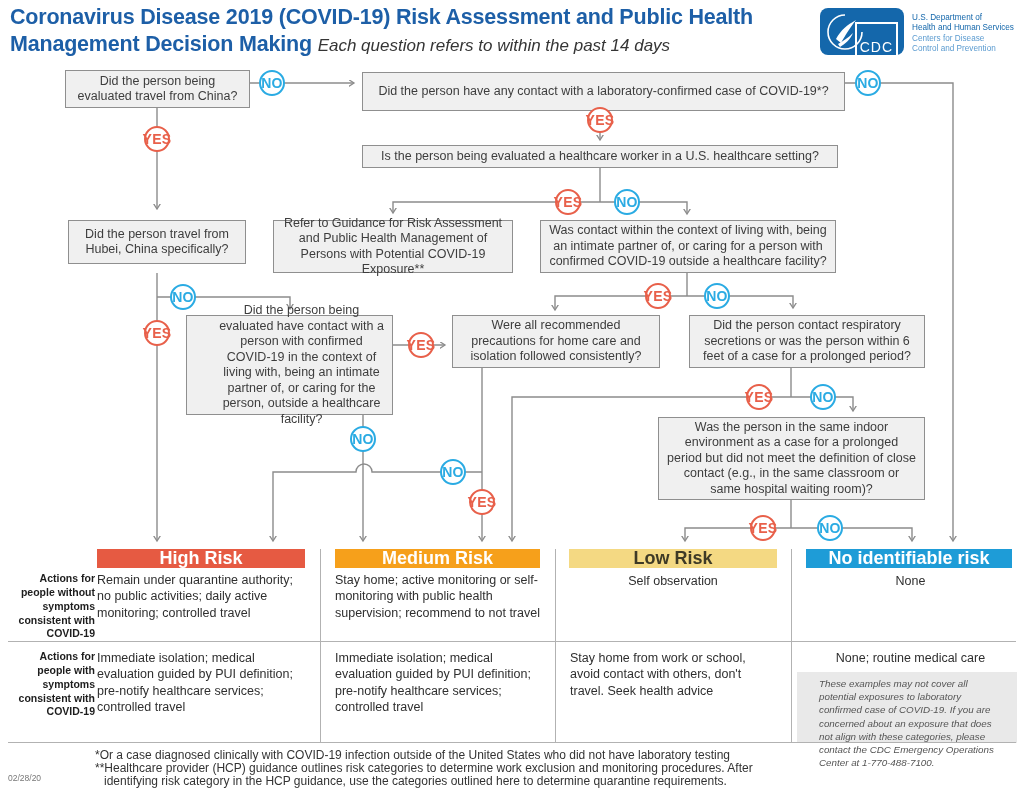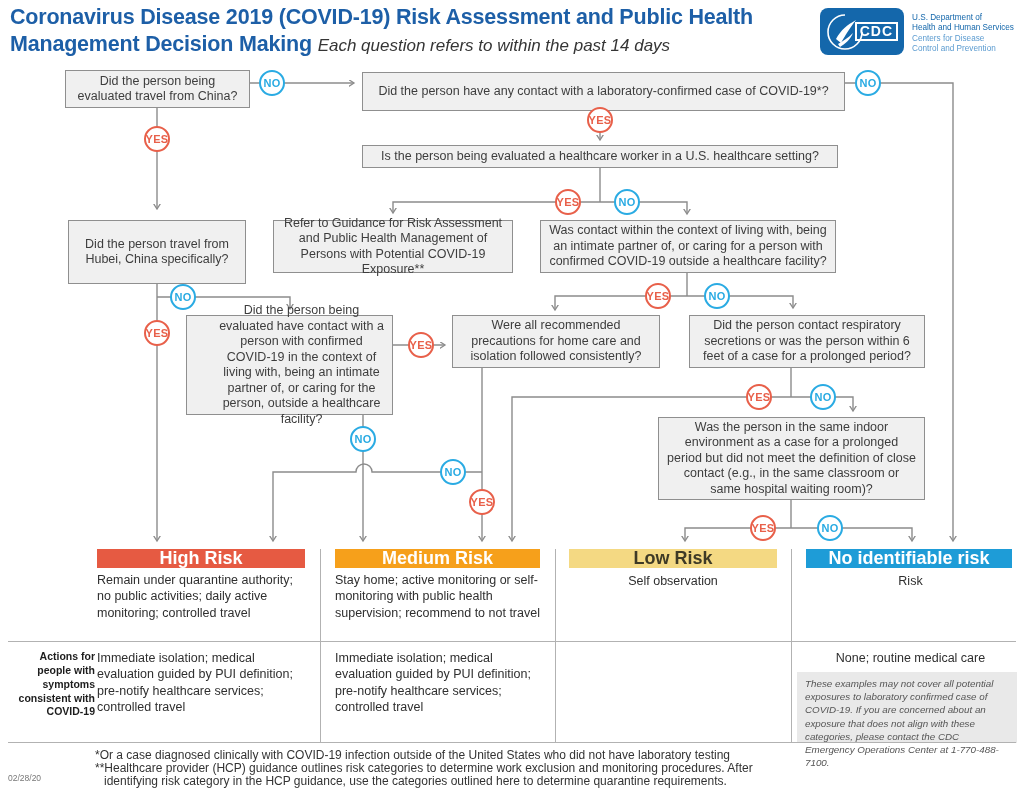--- a/index.html
+++ b/index.html
@@ -8,51 +8,51 @@
 
   
   .title-l1 { position:absolute; left:10px; top:5px; font-size:21.5px; font-weight:bold; color:#1d5fa7; letter-spacing:-0.2px; }
   .title-l2 { position:absolute; left:10px; top:32px; font-size:21.5px; font-weight:bold; color:#1d5fa7; letter-spacing:-0.2px; white-space:nowrap; }
   .subtitle { font-size:17px; font-weight:normal; font-style:italic; color:#353535; letter-spacing:0; }
 
   .logo { position:absolute; left:820px; top:8px; display:flex; gap:8px; }
   .badge { position:relative; width:84px; height:47px; background:#1467ab; border-radius:8px; flex:0 0 auto; }
   .badge svg { position:absolute; left:4px; top:3px; }
   .cdc-text { position:absolute; right:6px; top:14px; border:2px solid #fff; color:#fff;
-              font-weight:bold; font-size:14px; line-height:15px; padding:0 3px; letter-spacing:1px; }
+              font-weight:normal; font-size:14px; line-height:15px; padding:16px 3px; letter-spacing:1px; }
   .logo-text { font-size:8.2px; line-height:1.2; padding-top:5px; }
   .lt-bold  { color:#1467ab; font-weight:normal; }
   .lt-light { color:#5b9bd0; margin-top:1px; }
 
   
   .wires { position:absolute; left:0; top:0; z-index:1; }
   .qbox { position:absolute; z-index:2; background:#f0f0f0; border:1px solid #8f8f8f; color:#3d3d3d;
           font-size:12.5px; line-height:1.24; display:flex; align-items:center; justify-content:center;
           text-align:center; padding:2px 8px; box-sizing:border-box; }
   .circ { position:absolute; z-index:3; width:26px; height:26px; border-radius:50%; background:#fff;
-          display:flex; align-items:center; justify-content:center; font-size:11px; font-weight:bold;
+          display:flex; align-items:center; justify-content:center; font-size:14px; font-weight:bold;
           box-sizing:border-box; letter-spacing:0.3px; }
   .yes { border:2px solid #e8604a; color:#e8604a; }
   .no  { border:2px solid #2aabe3; color:#2aabe3; }
 
   
   .band { position:absolute; z-index:2; height:19px; line-height:19px; text-align:center;
           font-weight:bold; font-size:18px; color:#fff; }
   .band-high   { background:#e65a42; }
   .band-medium { background:#f6a01b; }
   .band-low    { background:#f4d983; color:#3e3a26; }
   .band-norisk { background:#1e9cd7; }
 
   .cell { position:absolute; font-size:12.5px; line-height:1.3; color:#2f2f2f; }
   .cell-center { text-align:center; }
   .rowlab { position:absolute; font-size:10.5px; font-weight:bold; text-align:right; line-height:1.32; color:#1d1d1d; }
   .vdiv { position:absolute; width:1px; background:#b2b2b2; }
   .hdiv { position:absolute; height:1px; background:#b2b2b2; }
   .note { position:absolute; background:#e9e9e9; font-style:italic; font-size:9.8px; line-height:1.35;
-          color:#555; padding:5px 8px; box-sizing:border-box; }
+          color:#555; padding:5px 22px; box-sizing:border-box; }
 
   .fnote { position:absolute; font-size:12px; color:#333; line-height:1.3; white-space:nowrap; }
   .date  { position:absolute; font-size:8.5px; color:#777; }
 </style>
 </head>
 <body>
 
 <div class="canvas">
 
   <div class="title-l1">Coronavirus Disease 2019 (COVID-19) Risk Assessment and Public Health</div>
@@ -111,21 +111,21 @@
       <path d="M791 397 H853 V411" marker-end="url(#arr)"></path>
       <path d="M791 500 V528"></path>
       <path d="M791 528 H685 V541" marker-end="url(#arr)"></path>
       <path d="M791 528 H912 V541" marker-end="url(#arr)"></path>
     </g>
   </svg>
 
   <div class="qbox" style="left:65px;top:70px;width:185px;height:38px;">Did the person being evaluated travel from China?</div>
   <div class="qbox" style="left:362px;top:72px;width:483px;height:39px;">Did the person have any contact with a laboratory-confirmed case of COVID-19*?</div>
   <div class="qbox" style="left:362px;top:145px;width:476px;height:23px;">Is the person being evaluated a healthcare worker in a U.S. healthcare setting?</div>
-  <div class="qbox" style="left:68px;top:220px;width:178px;height:64px;">Did the person travel from Hubei, China specifically?</div>
+  <div class="qbox" style="left:68px;top:220px;width:178px;height:44px;">Did the person travel from Hubei, China specifically?</div>
   <div class="qbox" style="left:273px;top:220px;width:240px;height:53px;">Refer to Guidance for Risk Assessment and Public Health Management of Persons with Potential COVID-19 Exposure**</div>
   <div class="qbox" style="left:540px;top:220px;width:296px;height:53px;">Was contact within the context of living with, being an intimate partner of, or caring for a person with confirmed COVID-19 outside a healthcare facility?</div>
   <div class="qbox" style="left:186px;top:315px;width:207px;height:100px;padding-left:32px;">Did the person being evaluated have contact with a person with confirmed COVID-19 in the context of living with, being an intimate partner of, or caring for the person, outside a healthcare facility?</div>
   <div class="qbox" style="left:452px;top:315px;width:208px;height:53px;">Were all recommended precautions for home care and isolation followed consistently?</div>
   <div class="qbox" style="left:689px;top:315px;width:236px;height:53px;">Did the person contact respiratory secretions or was the person within 6 feet of a case for a prolonged period?</div>
   <div class="qbox" style="left:658px;top:417px;width:267px;height:83px;">Was the person in the same indoor environment as a case for a prolonged period but did not meet the definition of close contact (e.g., in the same classroom or same hospital waiting room)?</div>
 
   <div class="circ no" style="left:259px;top:70px;">NO</div>
   <div class="circ yes" style="left:144px;top:126px;">YES</div>
   <div class="circ yes" style="left:587px;top:107px;">YES</div>
@@ -143,29 +143,31 @@
   <div class="circ yes" style="left:746px;top:384px;">YES</div>
   <div class="circ no" style="left:810px;top:384px;">NO</div>
   <div class="circ yes" style="left:750px;top:515px;">YES</div>
   <div class="circ no" style="left:817px;top:515px;">NO</div>
 
   <div class="band band-high" style="left:97px;top:549px;width:208px;">High Risk</div>
   <div class="band band-medium" style="left:335px;top:549px;width:205px;">Medium Risk</div>
   <div class="band band-low" style="left:569px;top:549px;width:208px;">Low Risk</div>
   <div class="band band-norisk" style="left:806px;top:549px;width:206px;">No identifiable risk</div>
 
+  <div class="rowlab" style="left:6px;top:572px;width:89px;">Actions for people without symptoms consistent with COVID-19</div>
   <div class="rowlab" style="left:6px;top:650px;width:89px;">Actions for people with symptoms consistent with COVID-19</div>
 
   <div class="cell" style="left:97px;top:572px;width:207px;">Remain under quarantine authority; no public activities; daily active monitoring; controlled travel</div>
   <div class="cell" style="left:335px;top:572px;width:207px;">Stay home; active monitoring or self-monitoring with public health supervision; recommend to not travel</div>
   <div class="cell cell-center" style="left:569px;top:573px;width:208px;">Self observation</div>
-  <div class="cell cell-center" style="left:806px;top:573px;width:209px;">Risk</div>
+  <div class="cell cell-center" style="left:806px;top:573px;width:209px;">None</div>
 
   <div class="cell" style="left:97px;top:650px;width:207px;">Immediate isolation; medical evaluation guided by PUI definition; pre-notify healthcare services; controlled travel</div>
   <div class="cell" style="left:335px;top:650px;width:207px;">Immediate isolation; medical evaluation guided by PUI definition; pre-notify healthcare services; controlled travel</div>
+  <div class="cell" style="left:570px;top:650px;width:205px;">Stay home from work or school, avoid contact with others, don't travel. Seek health advice</div>
   <div class="cell cell-center" style="left:806px;top:650px;width:209px;">None; routine medical care</div>
 
   <div class="note" style="left:797px;top:672px;width:220px;height:71px;">These examples may not cover all potential exposures to laboratory confirmed case of COVID-19. If you are concerned about an exposure that does not align with these categories, please contact the CDC Emergency Operations Center at 1-770-488-7100.</div>
 
   <div class="vdiv" style="left:320px;top:549px;height:193px;"></div>
   <div class="vdiv" style="left:555px;top:549px;height:193px;"></div>
   <div class="vdiv" style="left:791px;top:549px;height:193px;"></div>
   <div class="hdiv" style="left:8px;top:641px;width:1008px;"></div>
   <div class="hdiv" style="left:8px;top:742px;width:1008px;"></div>
 

